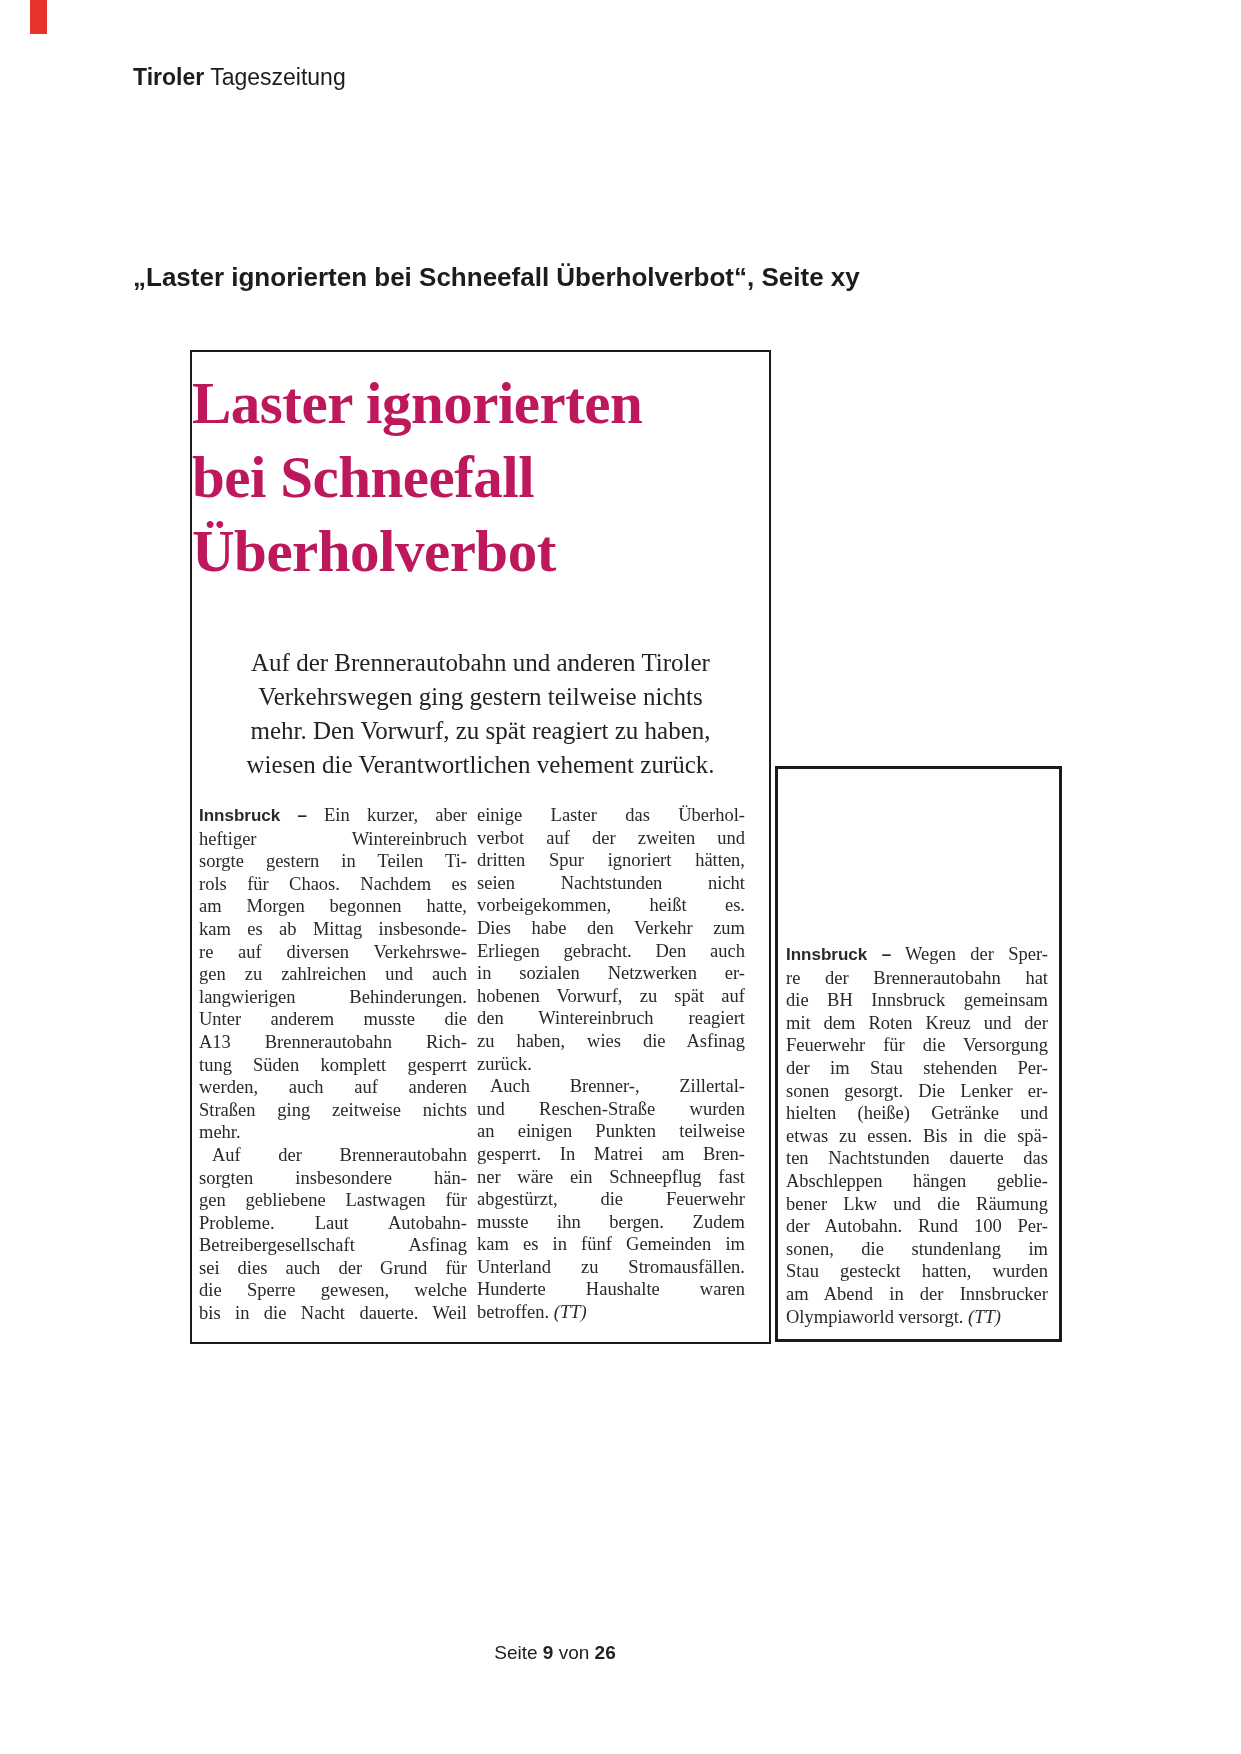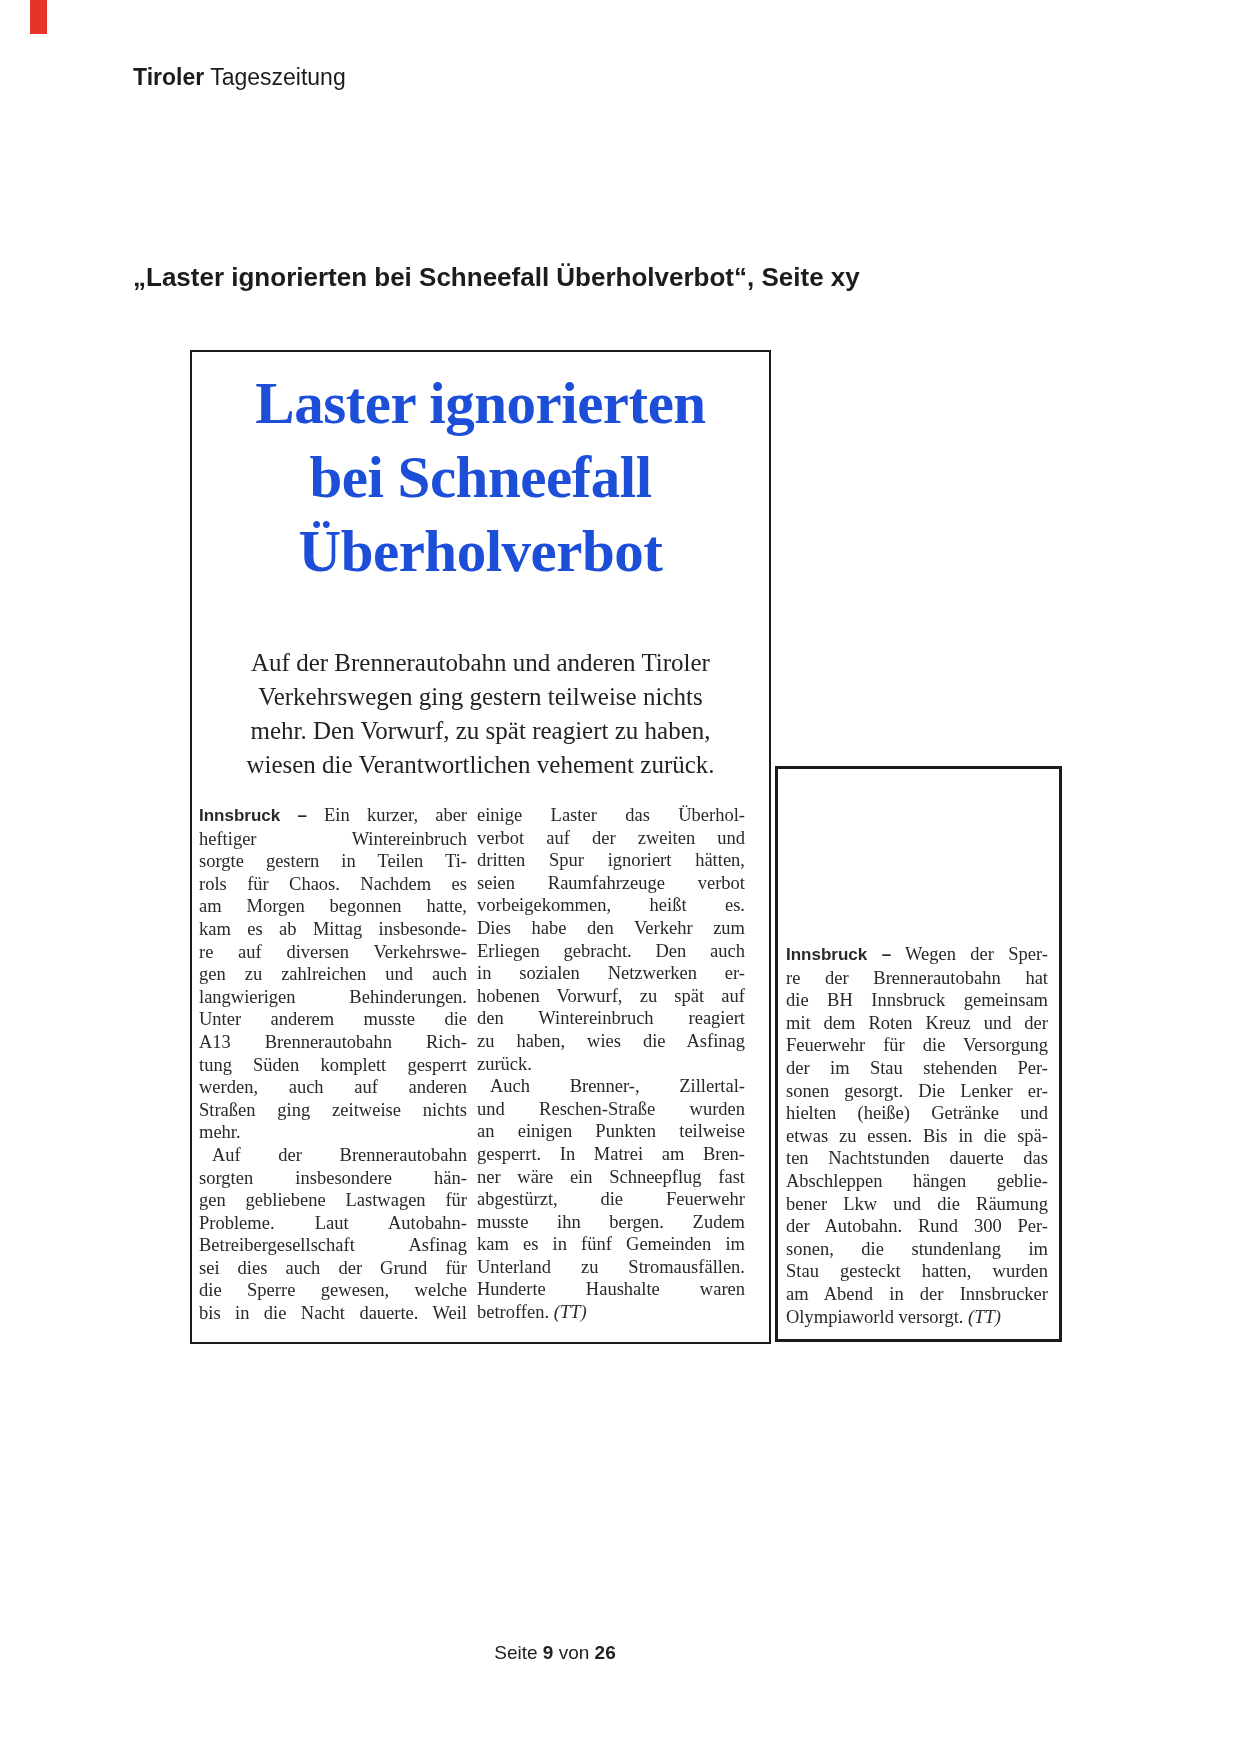--- a/index.html
+++ b/index.html
@@ -9,23 +9,23 @@
   }
   .red-mark { position:absolute; left:30px; top:0; width:17px; height:34px; background:#e8332b; }
   .brand { position:absolute; left:133px; top:64px; font-size:23px; color:#1d1c1a; }
   .brand b { font-weight:700; }
   .doc-title { position:absolute; left:133px; top:262px; margin:0; font-size:26px; font-weight:700; color:#1d1c1a; }
 
   .clip { position:absolute; background:#ffffff; }
   .clip1 { left:190px; top:350px; width:577px; height:990px; border:2px solid #1c1b19; }
   .clip2 { left:775px; top:766px; width:281px; height:570px; border:3px solid #1c1b19; }
 
-  .c1-headline { position:absolute; top:14px; left:0; right:0; text-align:center;
+  .c1-headline { position:absolute; top:14px; left:0; right:0; 
     font-family:"Liberation Serif", serif; font-weight:700; font-size:59px; line-height:74px;
-    letter-spacing:-0.5px; color:#1d4ed8; }
+    letter-spacing:-0.5px; color:#be185d; }
   .c1-deck { position:absolute; top:294px; left:0; right:0; text-align:center;
     font-family:"Liberation Serif", serif; font-size:25px; line-height:34px; color:#24231f; }
   .c1-cols { position:absolute; top:452px; left:7px; display:flex; gap:10px; }
 
   .acol { width:268px; font-family:"Liberation Serif", serif; font-size:18.5px;
     line-height:22.6px; color:#2b2825; }
 
   .c2-headline { position:absolute; top:12px; left:0; right:0; text-align:center;
     font-family:"Liberation Serif", serif; font-weight:700; font-size:40px; line-height:52px;
     letter-spacing:-0.5px; color:#171614; }
@@ -89,21 +89,21 @@
           <div class="line jl">Probleme. Laut Autobahn-</div>
           <div class="line jl">Betreibergesellschaft Asfinag</div>
           <div class="line jl">sei dies auch der Grund für</div>
           <div class="line jl">die Sperre gewesen, welche</div>
           <div class="line jl">bis in die Nacht dauerte. Weil</div>
         </div>
       <div class="acol">
           <div class="line jl">einige Laster das Überhol-</div>
           <div class="line jl">verbot auf der zweiten und</div>
           <div class="line jl">dritten Spur ignoriert hätten,</div>
-          <div class="line jl">seien Raumfahrzeuge verbot</div>
+          <div class="line jl">seien Nachtstunden nicht</div>
           <div class="line jl">vorbeigekommen, heißt es.</div>
           <div class="line jl">Dies habe den Verkehr zum</div>
           <div class="line jl">Erliegen gebracht. Den auch</div>
           <div class="line jl">in sozialen Netzwerken er-</div>
           <div class="line jl">hobenen Vorwurf, zu spät auf</div>
           <div class="line jl">den Wintereinbruch reagiert</div>
           <div class="line jl">zu haben, wies die Asfinag</div>
           <div class="line">zurück.</div>
           <div class="line jl ind">Auch Brenner-, Zillertal-</div>
           <div class="line jl">und Reschen-Straße wurden</div>
@@ -127,21 +127,21 @@
         <div class="line jl">die BH Innsbruck gemeinsam</div>
         <div class="line jl">mit dem Roten Kreuz und der</div>
         <div class="line jl">Feuerwehr für die Versorgung</div>
         <div class="line jl">der im Stau stehenden Per-</div>
         <div class="line jl">sonen gesorgt. Die Lenker er-</div>
         <div class="line jl">hielten (heiße) Getränke und</div>
         <div class="line jl">etwas zu essen. Bis in die spä-</div>
         <div class="line jl">ten Nachtstunden dauerte das</div>
         <div class="line jl">Abschleppen hängen geblie-</div>
         <div class="line jl">bener Lkw und die Räumung</div>
-        <div class="line jl">der Autobahn. Rund 300 Per-</div>
+        <div class="line jl">der Autobahn. Rund 100 Per-</div>
         <div class="line jl">sonen, die stundenlang im</div>
         <div class="line jl">Stau gesteckt hatten, wurden</div>
         <div class="line jl">am Abend in der Innsbrucker</div>
         <div class="line">Olympiaworld versorgt. <i>(TT)</i></div>
       </div>
   </div>
 
   <div class="footer"><span>Seite </span><b>9</b><span> von </span><b>26</b></div>
 
 </div>

